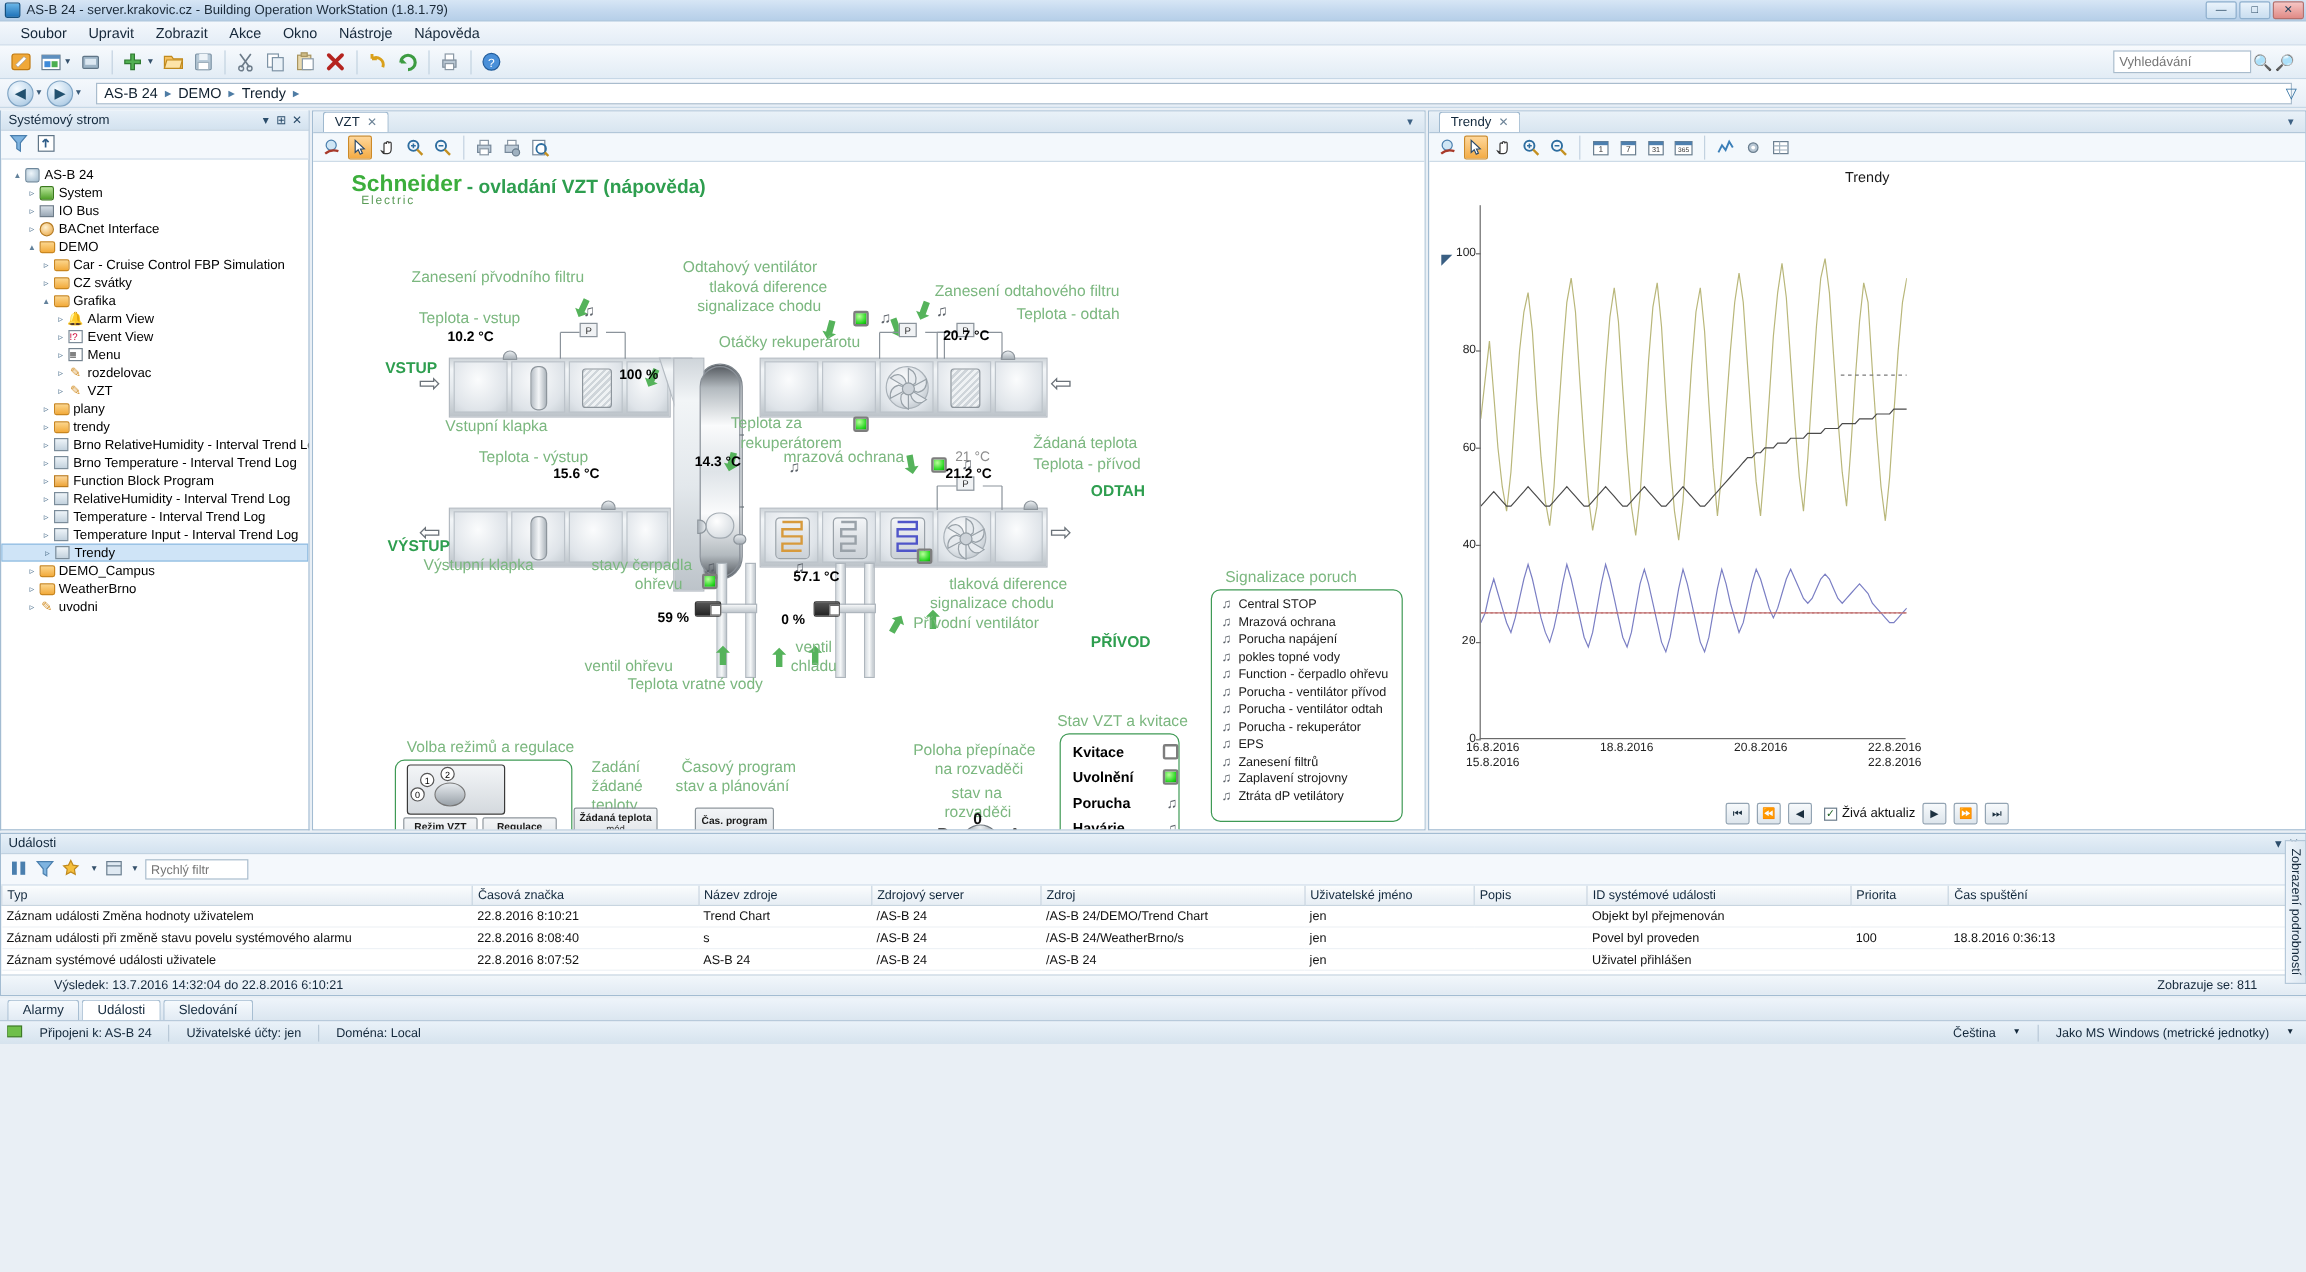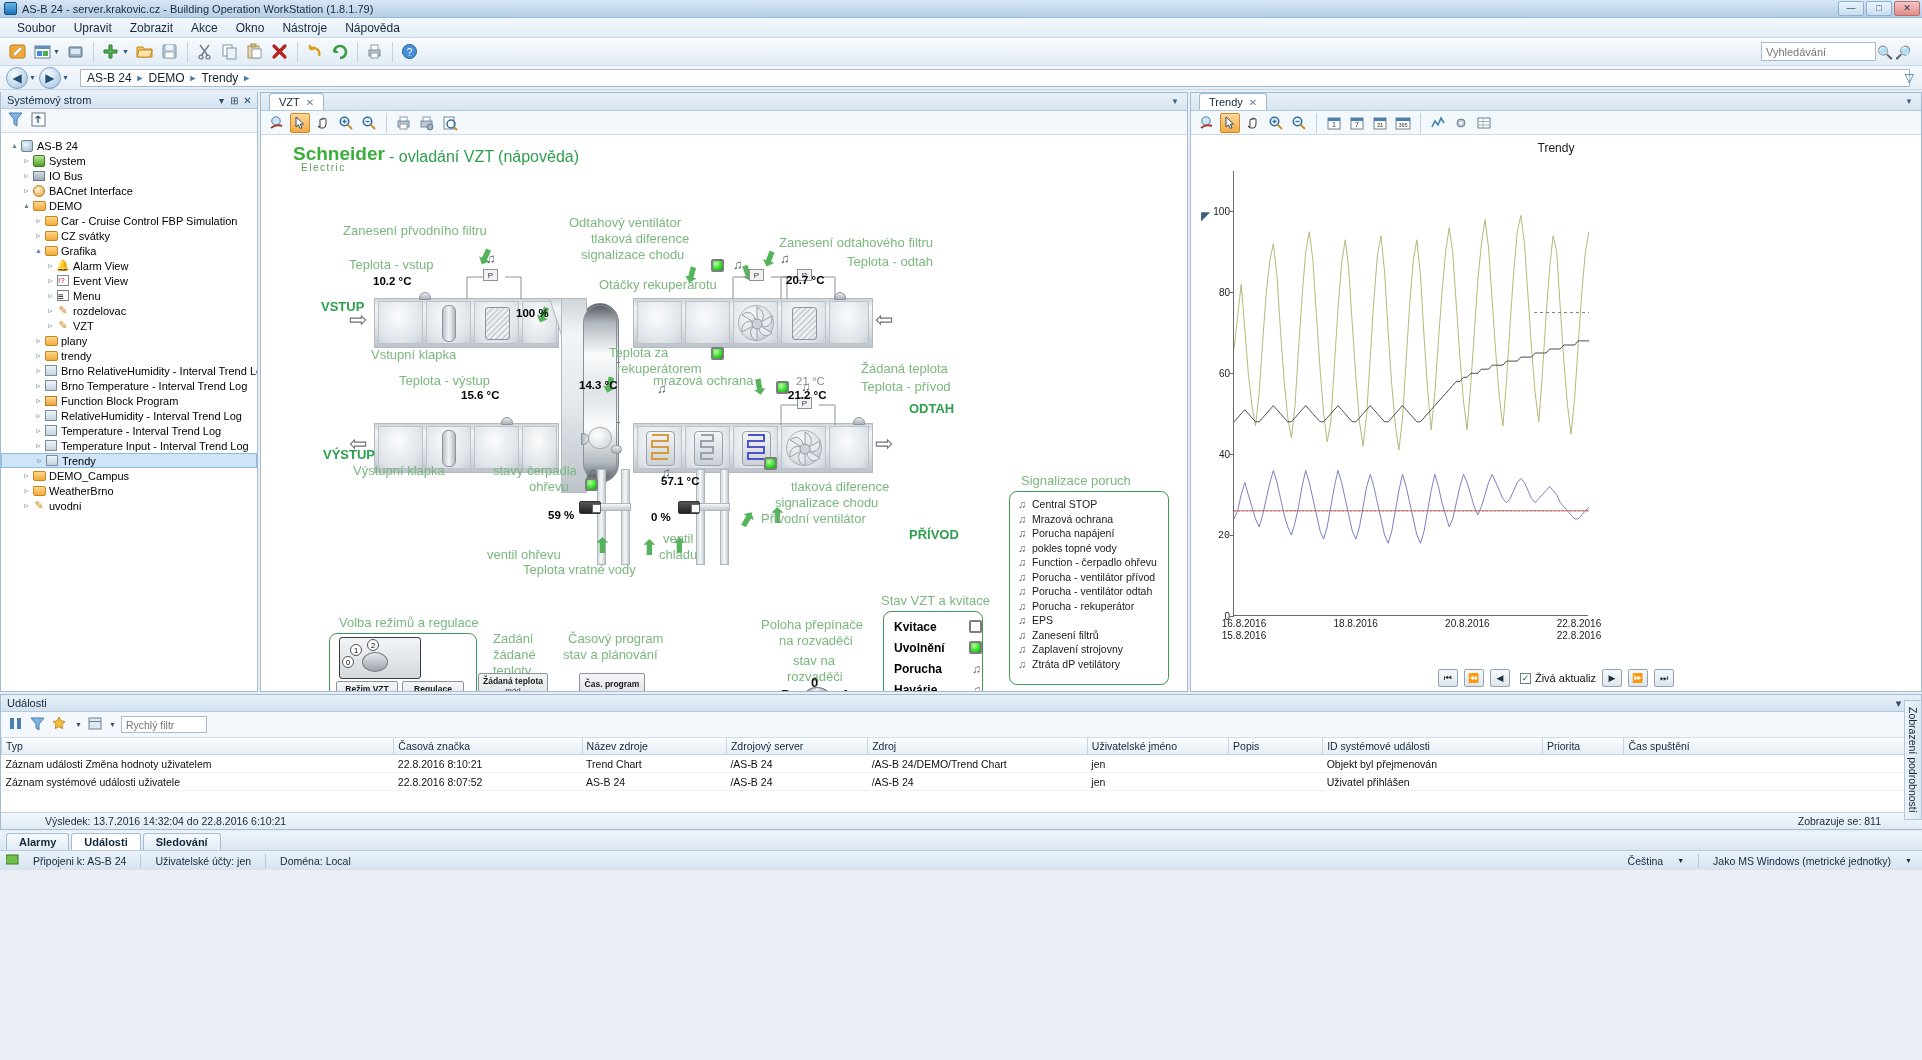--- a/index.html
+++ b/index.html
@@ -196,21 +196,21 @@
   #evTable th{ background:linear-gradient(#fbfdfe,#e6edf4); border:1px solid #c8d5e0;
     border-top:none; font-weight:normal; text-align:left; padding:2px 4px; color:#12283c; height:16px;}
   #evTable td{ border-bottom:1px solid #eef2f6; padding:2px 4px; color:#111; height:18px;
     white-space:nowrap; overflow:hidden;}
   #evResult{ position:absolute; left:0; bottom:0; width:1922px; height:17px;
     background:linear-gradient(#f2f7fb,#e1eaf3); border-top:1px solid #c4d3e0;
     display:flex; align-items:center; font-size:10.5px; color:#15293c; padding-left:44px;}
 
   
   #bottomTabs{ position:absolute; left:0; top:832px; width:1922px; height:18px;
-    background:linear-gradient(#eef4fa,#dbe6f0); display:flex; align-items:flex-end; padding-left:6px;font-weight:bold;}
+    background:linear-gradient(#eef4fa,#dbe6f0); display:flex; align-items:flex-end; padding-left:6px;}
   .btab{ height:17px; padding:0 12px; display:flex; align-items:center; font-size:11px;
     border:1px solid #a7bed2; border-bottom:none; border-radius:3px 3px 0 0;
     background:linear-gradient(#f6fafd,#e2ebf4); color:#12283c; margin-right:2px;}
   .btab.active{ background:#fff; }
   #statusbar{ position:absolute; left:0; top:850px; width:1922px; height:20px;
     background:linear-gradient(#eaf2f9,#d6e3ee); border-top:1px solid #b8cadb;
     display:flex; align-items:center; font-size:10.5px; color:#13283b; padding-left:6px; gap:14px;}
   .sbsep{ width:1px;height:14px;background:#b9c9d7;}
   #statusbar .right{ margin-left:auto; display:flex; align-items:center; gap:14px; padding-right:10px;}
   .sidetabR{ position:absolute; right:0; writing-mode:vertical-rl; font-size:10.5px;
@@ -638,21 +638,21 @@
         </svg>
       </div>
   </div>
 
   <div id="canvas">
 
     <div style="position:absolute;left:32px;top:10px">
       <div style="font-size:19px;font-weight:bold;color:#3cae3c;line-height:17px;">Schneider</div>
       <div style="font-size:10px;color:#5a9b57;letter-spacing:1.5px;margin-left:8px">Electric</div>
     </div>
-    <div style="position:absolute;left:128px;top:13px;font-size:16px;font-weight:normal;color:#2e9e4f">- ovladání VZT (nápověda)</div>
+    <div style="position:absolute;left:128px;top:13px;font-size:16px;font-weight:bold;color:#2e9e4f">- ovladání VZT (nápověda)</div>
 
     <div class="duct" style="left:113px;top:163px;width:185px;height:50px;"></div>
     <div class="cell" style="left:117px;top:166px;width:45px;height:43px;"></div>
     <div class="cell" style="left:165px;top:166px;width:45px;height:43px;">
       <div style="position:absolute;left:15px;top:3px;width:14px;height:37px;border-radius:6px;background:linear-gradient(to right,#b9c0c7,#f4f6f8,#aeb6bd);border:1px solid #8d959c"></div>
     </div>
     <div class="cell" style="left:213px;top:166px;width:45px;height:43px;">
       <div style="position:absolute;left:10px;top:5px;width:25px;height:33px;background:repeating-linear-gradient(135deg,#cfd5da 0 2px,#eff2f4 2px 4px);border:1px solid #8d959c;border-radius:3px"></div>
     </div>
     <div class="cell" style="left:261px;top:166px;width:35px;height:43px;"></div>
@@ -1180,20 +1180,32 @@
             <td>Trend Chart</td>
             <td>/AS-B 24</td>
             <td>/AS-B 24/DEMO/Trend Chart</td>
             <td>jen</td>
             <td></td>
             <td>Objekt byl přejmenován</td>
             <td></td>
             <td></td>
           </tr>
           <tr>
+            <td>Záznam události při změně stavu povelu systémového alarmu</td>
+            <td>22.8.2016 8:08:40</td>
+            <td>s</td>
+            <td>/AS-B 24</td>
+            <td>/AS-B 24/WeatherBrno/s</td>
+            <td>jen</td>
+            <td></td>
+            <td>Povel byl proveden</td>
+            <td>100</td>
+            <td>18.8.2016 0:36:13</td>
+          </tr>
+          <tr>
             <td>Záznam systémové události uživatele</td>
             <td>22.8.2016 8:07:52</td>
             <td>AS-B 24</td>
             <td>/AS-B 24</td>
             <td>/AS-B 24</td>
             <td>jen</td>
             <td></td>
             <td>Uživatel přihlášen</td>
             <td></td>
             <td></td>

